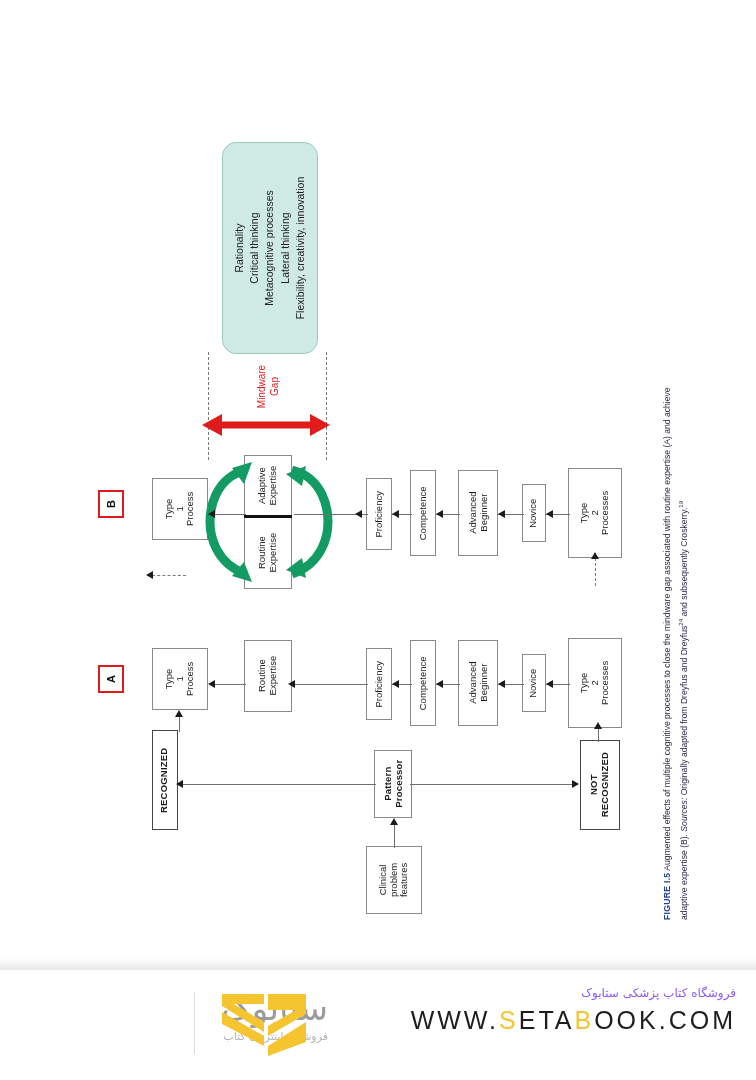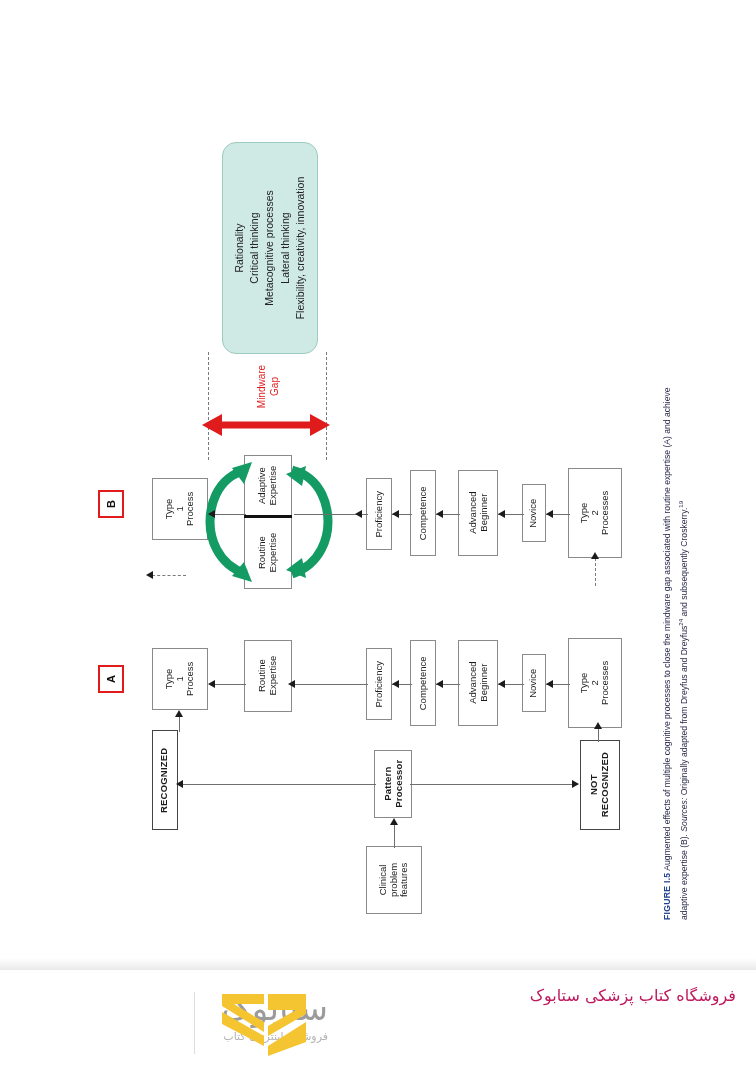--- a/index.html
+++ b/index.html
@@ -134,21 +134,21 @@
     position:absolute;left:calc(28px + 166px);top:22px;width:1px;height:62px;
     background:#ddd;
   }
   .chev{
     position:absolute;left:218px;top:22px;width:92px;height:66px;
   }
   .brand-right{
     position:absolute;right:20px;top:16px;text-align:right;
   }
   .fa-line{
-    font-size:16px;color:#be185d;direction:rtl;
+    font-size:12px;color:#8b5cf6;direction:rtl;
     font-family:"DejaVu Sans", sans-serif;
   }
   .url-line{
     margin-top:6px;font-size:25px;letter-spacing:3px;color:#1d1d1d;
     font-family:"Liberation Sans", sans-serif;
   }
   .url-line .gold{color:#f5c431;}
 </style>
 </head>
 <body>
@@ -390,16 +390,19 @@
       <polygon points="4,2 46,2 46,12 16,12 46,30 46,40 4,14" fill="#f5c431"></polygon>
       <polygon points="4,20 46,44 46,54 4,32" fill="#f5c431"></polygon>
       <polygon points="88,2 88,22 50,44 50,34 78,18 50,18 50,2" fill="#f5c431"></polygon>
       <polygon points="88,30 88,50 50,64 50,54 88,30" fill="#f5c431"></polygon>
     </svg>
 
     <div class="brand-right">
       <div class="fa-line">
         <span>فروشگاه کتاب پزشکی ستابوک</span>
       </div>
+      <div class="url-line">
+        <span>WWW.</span><span class="gold">S</span><span>ETA</span><span class="gold">B</span><span>OOK.COM</span>
+      </div>
     </div>
   </div>
 
 </div>
 
 </body></html>

